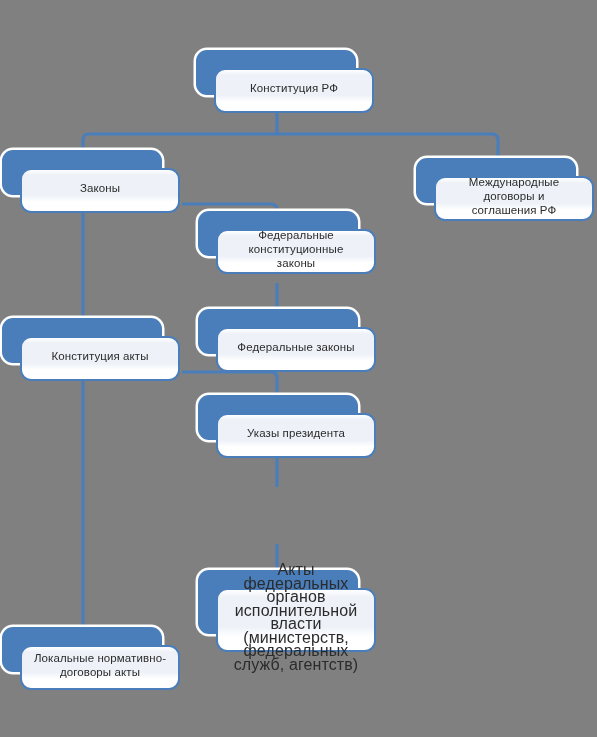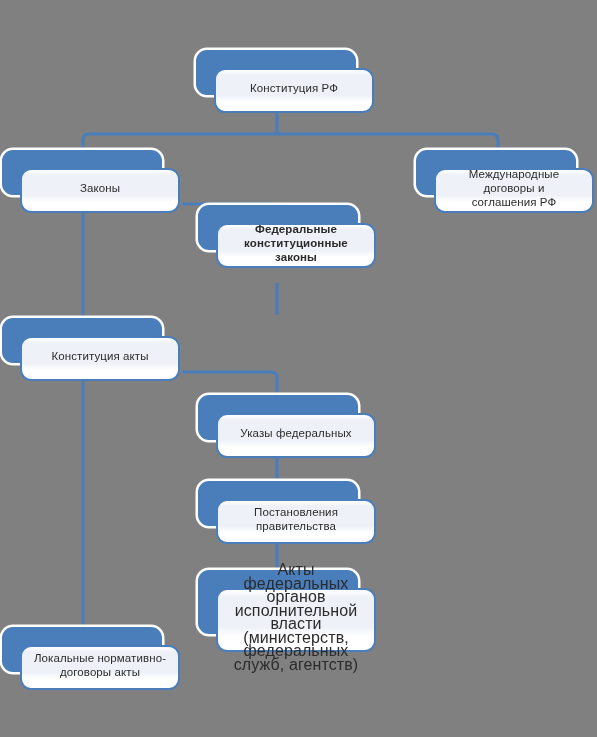--- a/index.html
+++ b/index.html
@@ -110,58 +110,57 @@
     </div>
   </div>
 
   <div class="node" style="left:2px; top:150px; width:160px; height:45px;">
     <div class="back-plate"></div>
     <div class="front-card">
       <span class="label">Законы</span>
     </div>
   </div>
 
-  <div class="node wide" style="left:416px; top:150px; width:160px; height:45px;">
+  <div class="node wide" style="left:416px; top:158px; width:160px; height:45px;">
     <div class="back-plate"></div>
     <div class="front-card">
       <span class="label">Международные договоры и
 соглашения РФ</span>
     </div>
   </div>
 
-  <div class="node" style="left:198px; top:205px; width:160px; height:45px;font-weight:bold;">
+  <div class="node" style="left:198px; top:211px; width:160px; height:45px;">
     <div class="back-plate"></div>
     <div class="front-card">
       <span class="label">Федеральные
 конституционные законы</span>
     </div>
   </div>
 
+  <div class="node" style="left:198px; top:309px; width:160px; height:45px;">
+    <div class="back-plate"></div>
+    <div class="front-card">
+      <span class="label">Федеральные законы</span>
+    </div>
+  </div>
 
   <div class="node" style="left:2px; top:318px; width:160px; height:45px;">
     <div class="back-plate"></div>
     <div class="front-card">
       <span class="label">Конституция акты</span>
     </div>
   </div>
 
   <div class="node" style="left:198px; top:395px; width:160px; height:45px;">
     <div class="back-plate"></div>
     <div class="front-card">
-      <span class="label">Указы федеральных</span>
+      <span class="label">Указы президента</span>
     </div>
   </div>
 
-  <div class="node" style="left:198px; top:481px; width:160px; height:45px;">
-    <div class="back-plate"></div>
-    <div class="front-card">
-      <span class="label">Постановления
-правительства</span>
-    </div>
-  </div>
 
   <div class="node small-text" style="left:198px; top:570px; width:160px; height:64px;">
     <div class="back-plate"></div>
     <div class="front-card">
       <span class="label">Акты федеральных органов
 исполнительной власти
 (министерств, федеральных
 служб, агентств)</span>
     </div>
   </div>

